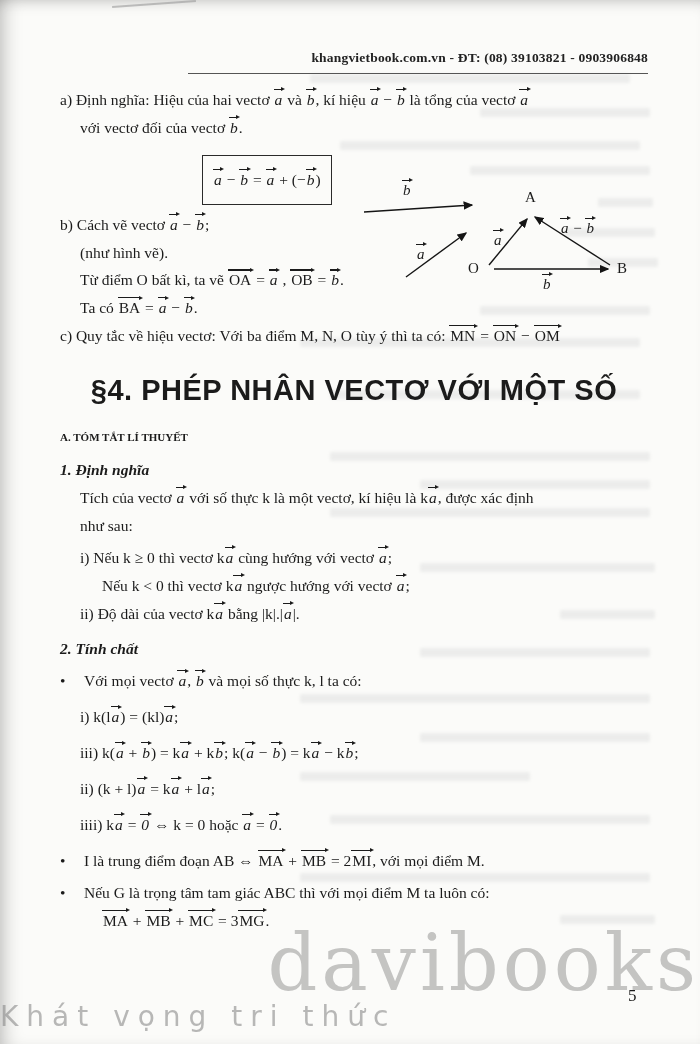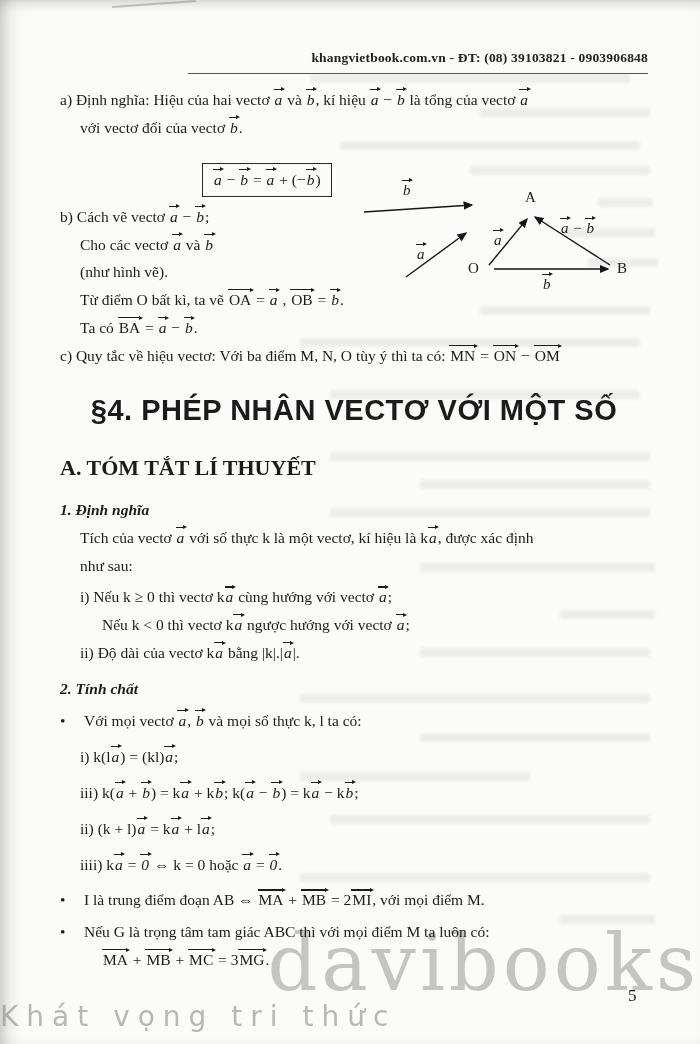--- a/index.html
+++ b/index.html
@@ -15,28 +15,28 @@
     position:absolute;left:188px;right:52px;top:50px;text-align:right;
     font-weight:bold;font-size:13.5px;letter-spacing:.2px;color:#222;
     border-bottom:1.6px solid #555;padding-bottom:7px;
   }
   .content{position:relative;z-index:2;margin:86px 52px 0 60px;font-size:15.5px;line-height:1.8;}
   .bi{font-weight:bold;font-style:italic;}
   .ind1{margin-left:20px;}
   .ind2{margin-left:42px;}
   .narrow{max-width:292px;}
   .formula-box{
-    display:inline-block;border:1.4px solid #2a2a2a;padding:2px 10px;
-    margin:21px 0 6px 142px;
+    display:inline-block;border:1.4px solid #2a2a2a;padding:10px 10px;
+    margin:13px 0 6px 142px;
   }
   .sec4-title{
     font-family:"Liberation Sans","DejaVu Sans",sans-serif;font-weight:bold;
     font-size:29px;text-align:center;letter-spacing:.5px;margin:14px 0 12px 0;
   }
-  .part-title{font-weight:bold;font-size:22px;margin:0 0 6px 0;}
+  .part-title{font-weight:bold;font-size:11px;margin:0 0 6px 0;}
   .num-title{font-weight:bold;font-style:italic;margin:8px 0 0 0;}
   .prop-item{margin-top:8px;}
   .bullet-row{display:flex;margin-top:4px;}
   .bullet-row .bullet{width:24px;flex:none;}
   .bullet-row .btext{flex:1;}
   
   .vec{position:relative;display:inline-block;padding:3px 1px 0 1px;line-height:1;}
   .vec::after{content:"";position:absolute;top:0;left:0;right:2px;height:1.1px;background:currentColor;}
   .vec::before{content:"";position:absolute;top:-1.6px;right:-1.5px;width:0;height:0;
     border-top:2.2px solid transparent;border-bottom:2.2px solid transparent;border-left:4px solid currentColor;}
@@ -93,21 +93,20 @@
 
     <div>
       <div>a) Định nghĩa: Hiệu của hai vectơ <span class="vec vec-i">a</span> và <span class="vec vec-i">b</span>, kí hiệu <span class="vec vec-i">a</span> − <span class="vec vec-i">b</span> là tổng của  vectơ <span class="vec vec-i">a</span></div>
       <div class="ind1">với vectơ đối của vectơ <span class="vec vec-i">b</span>.</div>
     </div>
 
     <div class="formula-box"><span class="vec vec-i">a</span> − <span class="vec vec-i">b</span> = <span class="vec vec-i">a</span> + (−<span class="vec vec-i">b</span>)</div>
 
     <div>
       <div class="narrow">b) Cách vẽ vectơ <span class="vec vec-i">a</span> − <span class="vec vec-i">b</span>;</div>
-      <div class="narrow ind1">Cho các vectơ <span class="vec vec-i">a</span> và <span class="vec vec-i">b</span></div>
       <div class="narrow ind1">(như hình vẽ).</div>
       <div class="ind1">Từ điểm O bất kì, ta vẽ <span class="vec">OA</span> = <span class="vec vec-i">a</span> , <span class="vec">OB</span> = <span class="vec vec-i">b</span>.</div>
       <div class="ind1">Ta có  <span class="vec">BA</span> = <span class="vec vec-i">a</span> − <span class="vec vec-i">b</span>.</div>
     </div>
 
     <div>c) Quy tắc về hiệu vectơ: Với ba điểm M, N, O tùy ý thì ta có: <span class="vec">MN</span> = <span class="vec">ON</span> − <span class="vec">OM</span></div>
 
     <div class="sec4-title">§4. PHÉP NHÂN VECTƠ VỚI MỘT SỐ</div>
 
     <div class="part-title">A. TÓM TẮT LÍ THUYẾT</div>

